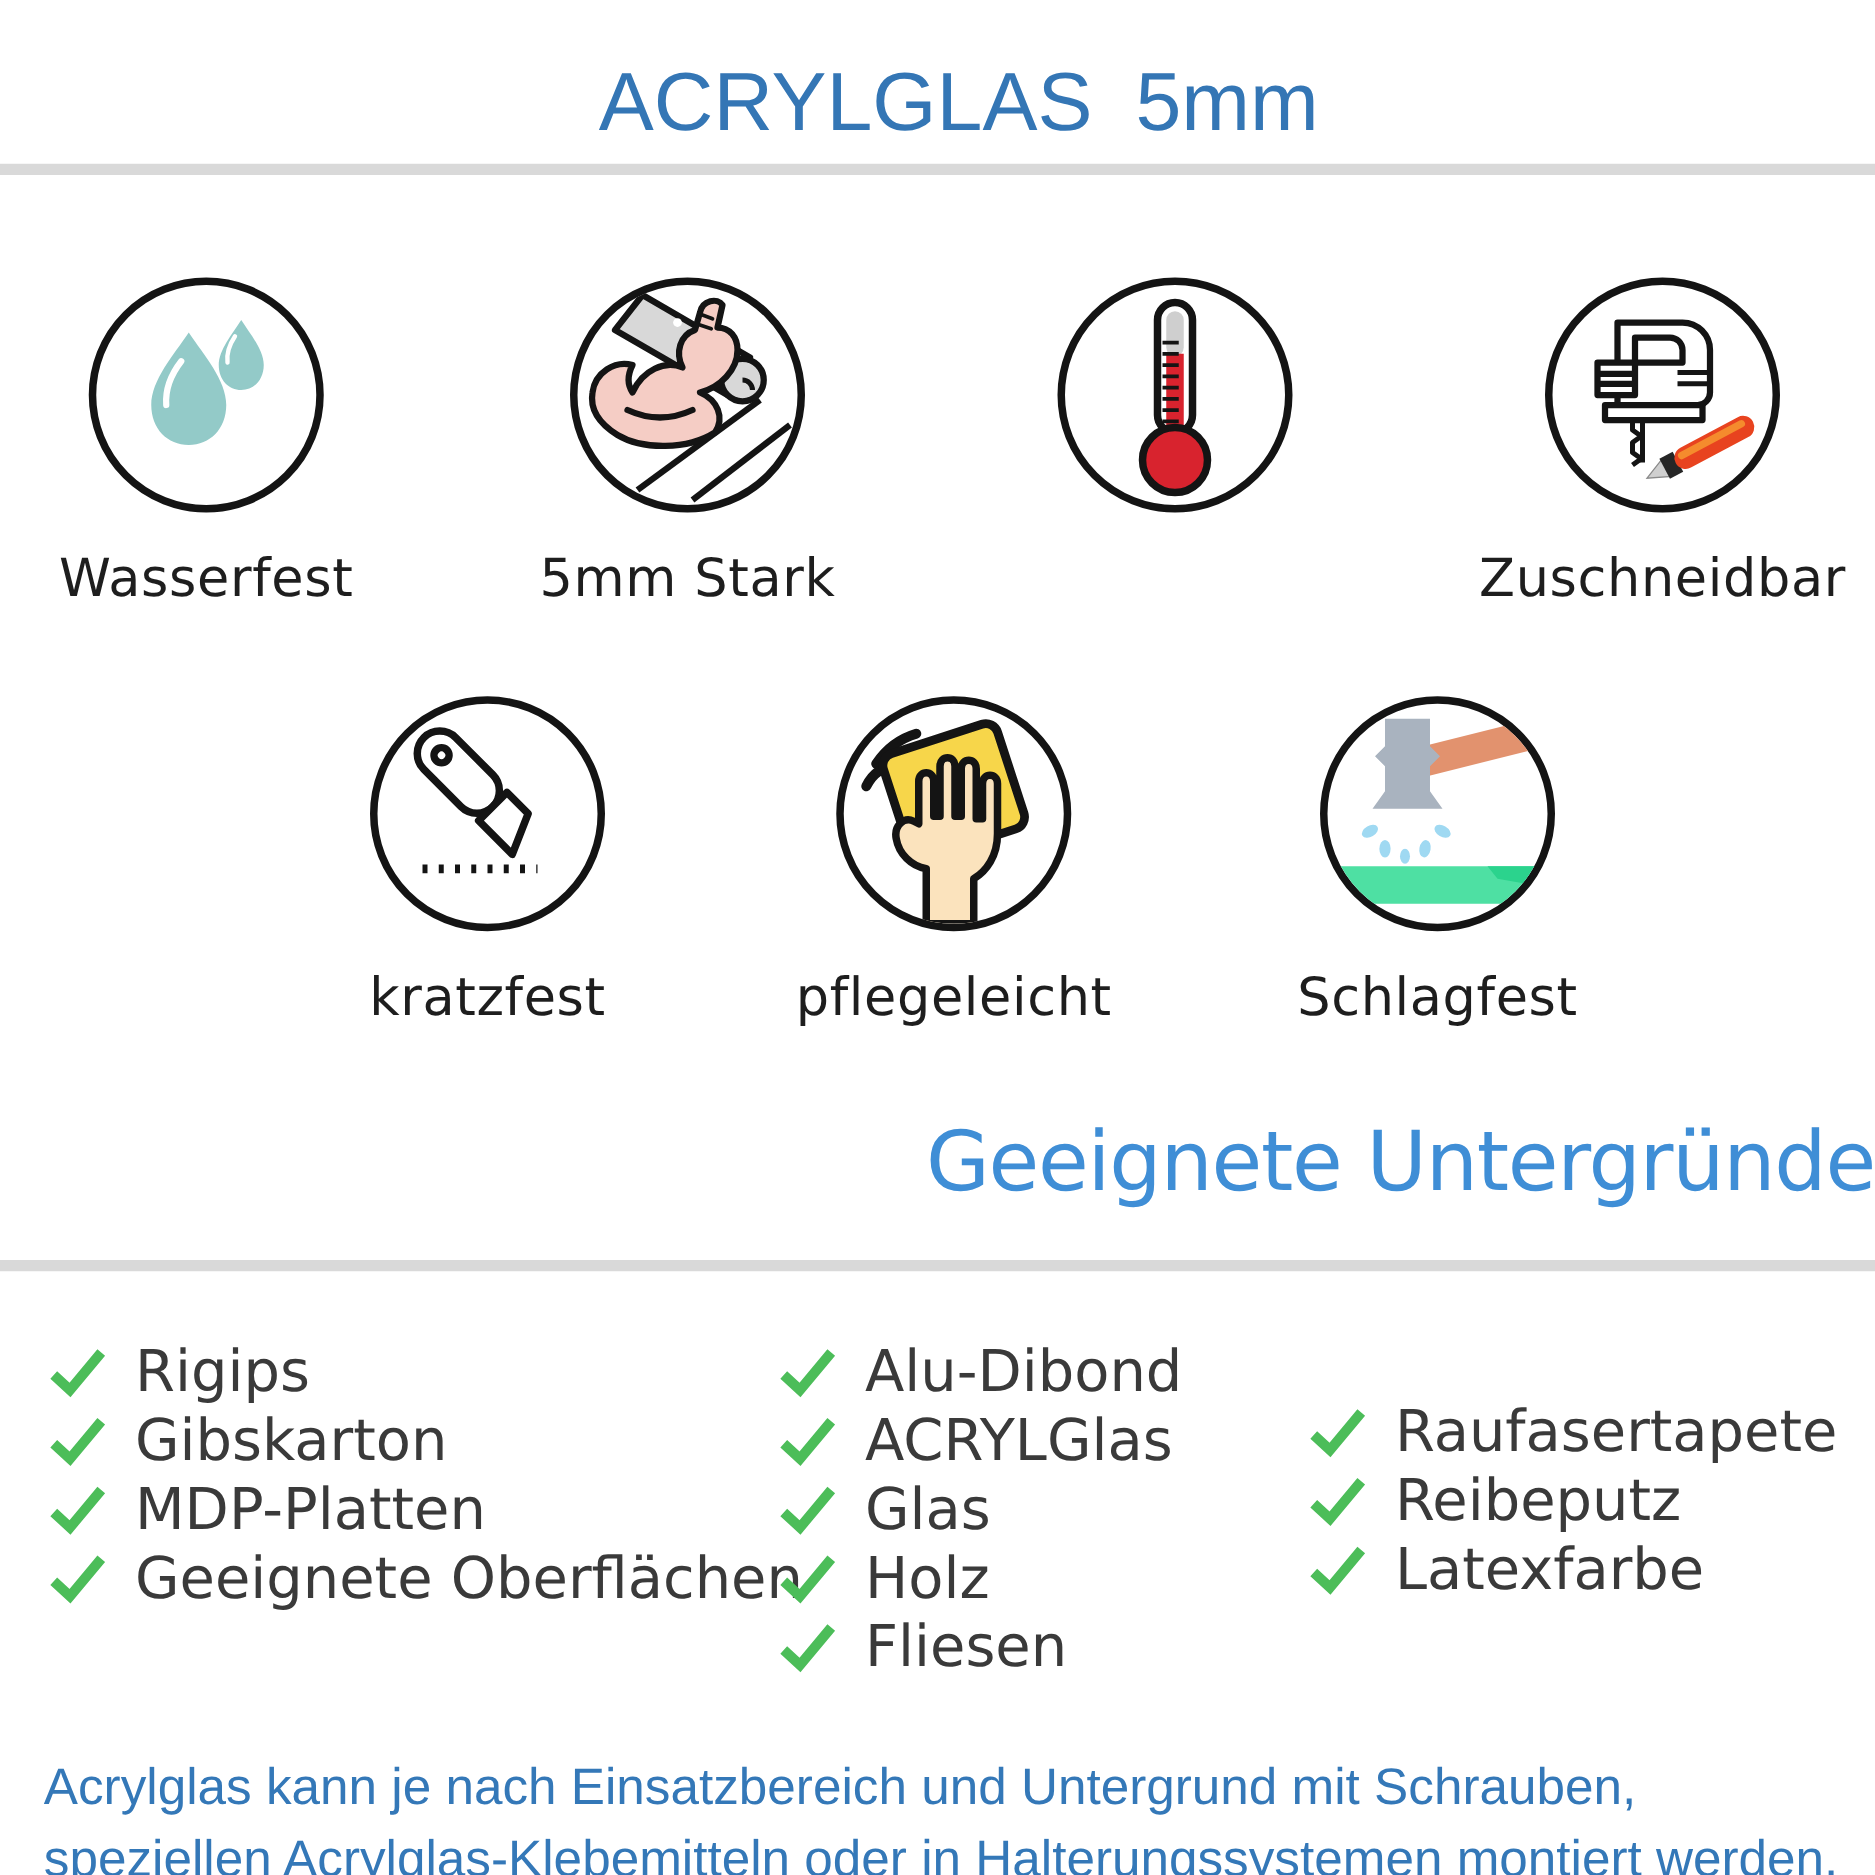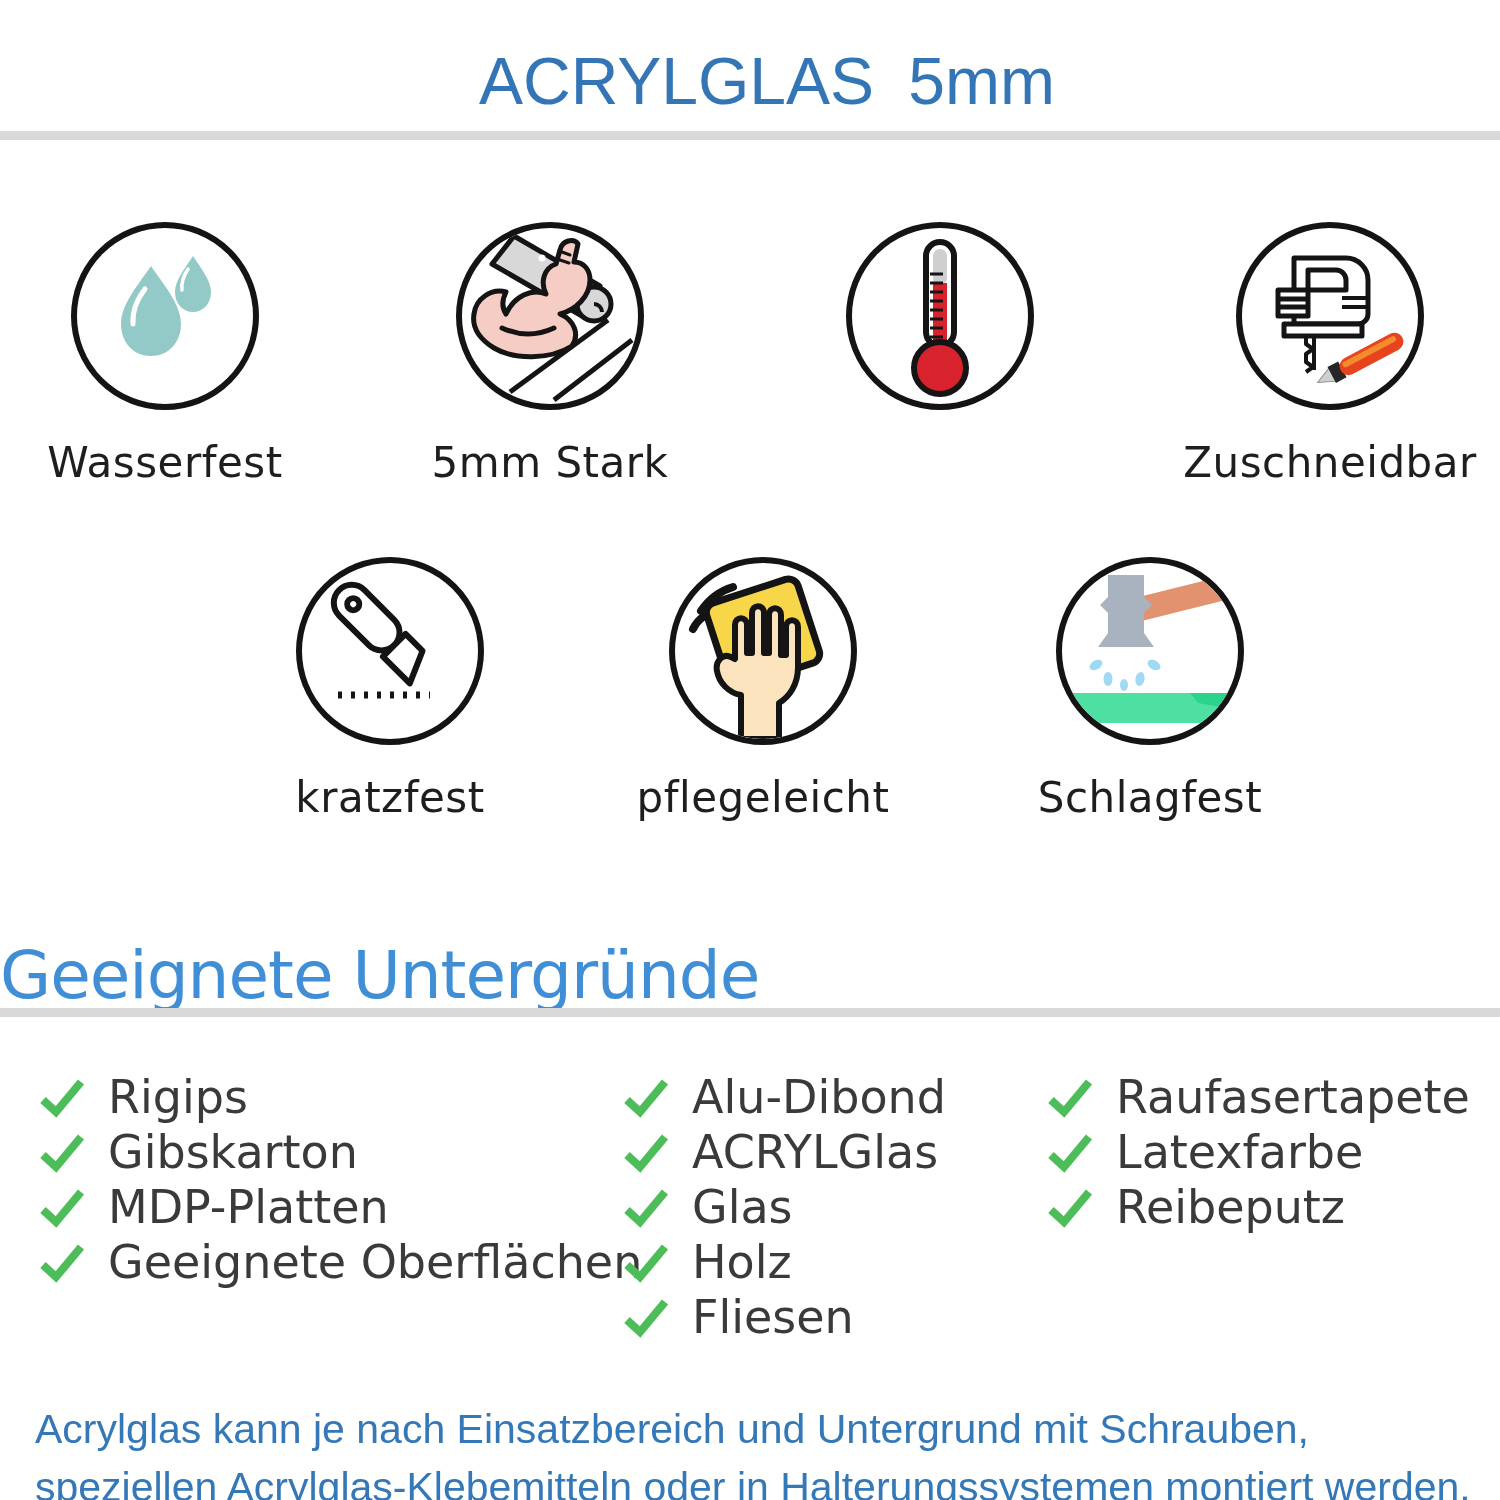--- a/index.html
+++ b/index.html
@@ -12,27 +12,27 @@
   .bar{position:absolute;left:0;width:1500px;height:9px;background:var(--c-bar_gray,#d9d9d9);}
   .bar-top{top:131px;}
   .bar-mid{top:1008px;}
   .feature{position:absolute;width:340px;text-align:center;}
   .r1{top:222px;}
   .r2{top:557px;}
   .icon-circle{width:176px;height:176px;margin:0 auto;border:6px solid #141414;
                border-radius:50%;overflow:hidden;background:#fff;position:relative;}
   .icon-circle svg{position:absolute;left:0;top:0;width:176px;height:176px;}
   .feature-label{margin-top:28px;font-size:42px;color:#1e1e1e;letter-spacing:.5px;}
-  .surf-heading{position:absolute;top:940px;left:0;width:1500px;text-align:left;margin:0;
+  .surf-heading{position:absolute;top:894px;left:0;width:1500px;text-align:right;margin:0;
                 font-weight:normal;font-size:66px;line-height:1.1;letter-spacing:-1px;
                 color:var(--c-heading_blue,#3f8ed6);font-family:"DejaVu Sans",sans-serif;}
   .col{position:absolute;top:1070px;}
   .col1{left:38px;}
   .col2{left:622px;}
-  .col3{left:1046px;}
+  .col3{left:1046px;margin-top:48px;}
   .surf-item{display:flex;align-items:center;height:53px;margin-bottom:2px;}
   .surf-item svg.check{width:48px;height:48px;margin-right:22px;flex:0 0 auto;}
   .surf-item span{font-size:46px;color:#3a3a3a;white-space:nowrap;}
   .footer{position:absolute;top:1400px;left:35px;width:1460px;
           font-family:"Liberation Sans",sans-serif;font-size:41px;line-height:1.42;
           color:var(--c-footer_blue,#3478b8);}
   .footer div{white-space:nowrap;}
 </style>
 </head>
 <body>
@@ -224,27 +224,27 @@
     <div class="surf-item">
       <svg class="check" viewBox="0 0 48 48">
           <path d="M5 27 L18 39 L43 9" stroke="var(--c-check_green,#4cbd59)" stroke-width="8" fill="none"></path>
         </svg>
       <span>Raufasertapete</span>
     </div>
     <div class="surf-item">
       <svg class="check" viewBox="0 0 48 48">
           <path d="M5 27 L18 39 L43 9" stroke="var(--c-check_green,#4cbd59)" stroke-width="8" fill="none"></path>
         </svg>
+      <span>Reibeputz</span>
+    </div>
+    <div class="surf-item">
+      <svg class="check" viewBox="0 0 48 48">
+          <path d="M5 27 L18 39 L43 9" stroke="var(--c-check_green,#4cbd59)" stroke-width="8" fill="none"></path>
+        </svg>
       <span>Latexfarbe</span>
-    </div>
-    <div class="surf-item">
-      <svg class="check" viewBox="0 0 48 48">
-          <path d="M5 27 L18 39 L43 9" stroke="var(--c-check_green,#4cbd59)" stroke-width="8" fill="none"></path>
-        </svg>
-      <span>Reibeputz</span>
     </div>
   </div>
 
   <div class="footer">
     <div>Acrylglas kann je nach Einsatzbereich und Untergrund mit Schrauben,</div>
     <div>speziellen Acrylglas-Klebemitteln oder in Halterungssystemen montiert werden.</div>
   </div>
 
 </div>
 

